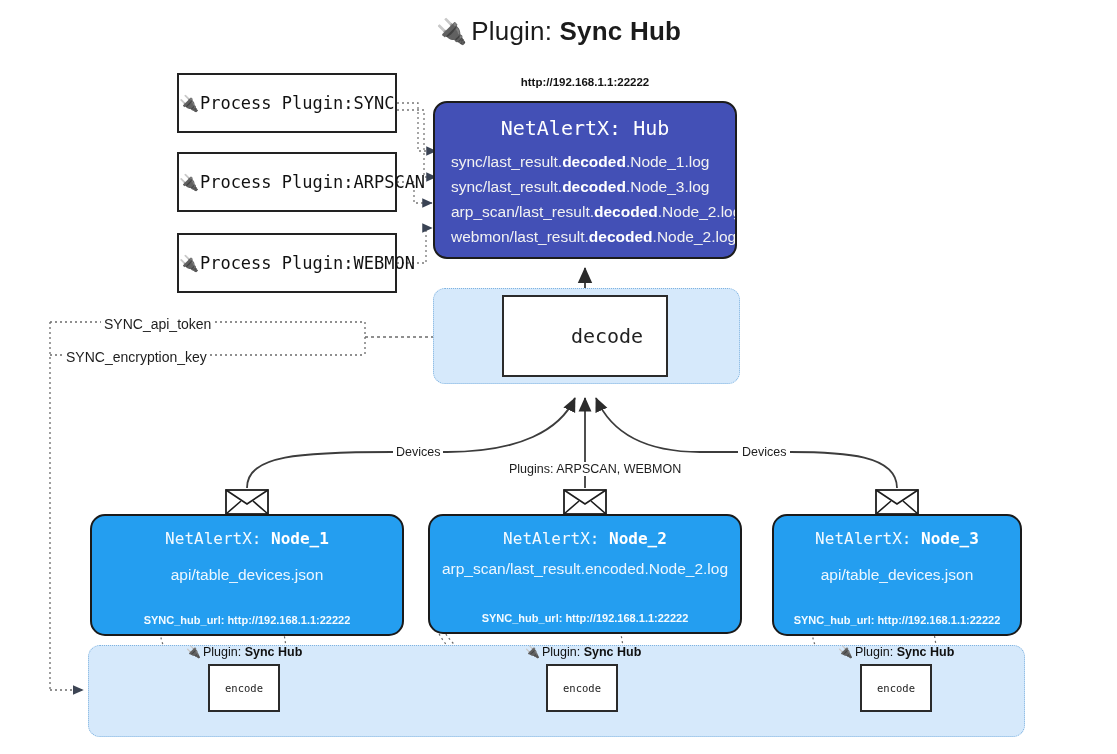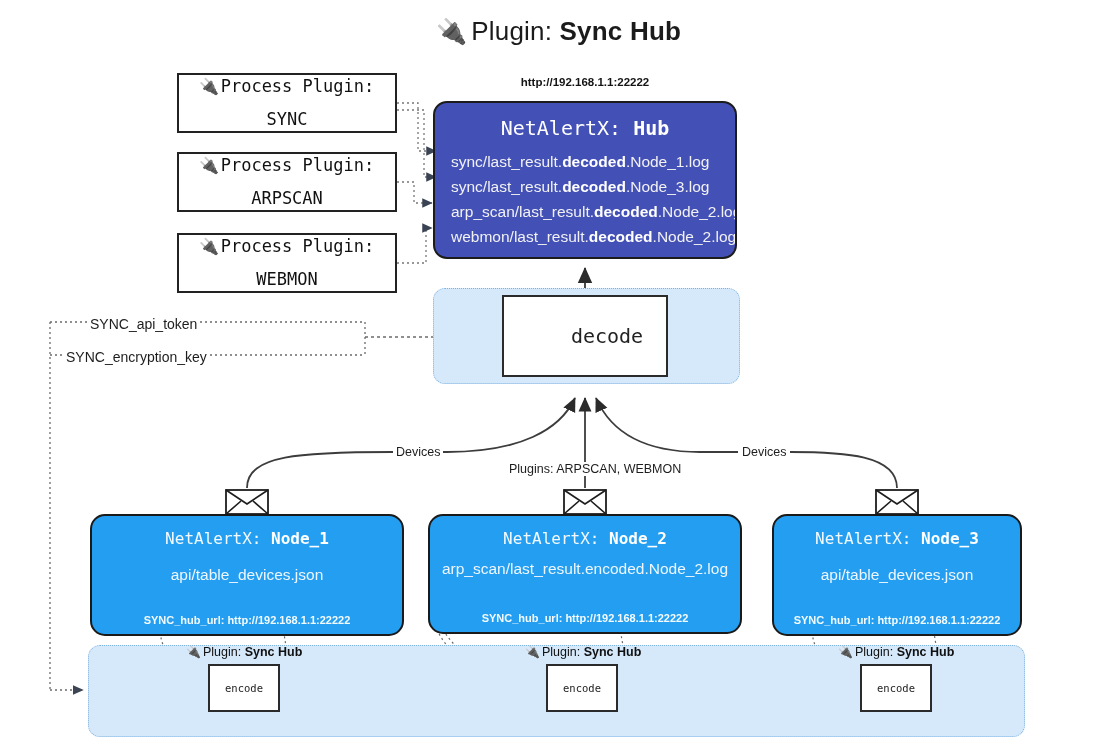--- a/index.html
+++ b/index.html
@@ -13,36 +13,36 @@
     font-size:26px;color:#1b1b1b;letter-spacing:.2px;
   }
   .title .plug{font-size:25px;margin-right:4px;}
   .title b{font-weight:bold;}
 
   
   .pbox{
     position:absolute;box-sizing:border-box;background:#fff;border:2px solid #222;
     font-family:"DejaVu Sans Mono","Liberation Mono",monospace;
     font-size:17px;color:#111;text-align:center;
-    display:flex;flex-direction:column;align-items:center;justify-content:space-between;
+    display:flex;flex-direction:row;align-items:center;justify-content:flex-start;
     line-height:1.35;
   }
   .pbox .l1{white-space:nowrap;}
   .pbox .l1 .plug{font-family:"DejaVu Sans",sans-serif;font-size:16px;margin-right:1px;}
 
   
   .hub{
     position:absolute;box-sizing:border-box;background:#4350b6;border:2.5px solid #1c1c1c;
     border-radius:14px;color:#fff;overflow:hidden;
   }
   .hub .htitle{
     font-family:"DejaVu Sans Mono","Liberation Mono",monospace;
     font-size:20px;text-align:center;margin-top:13px;color:#fff;
   }
-  .hub .htitle b{font-weight:bold;}
+  .hub .htitle b{font-weight:normal;}
   .hub .logs{margin-top:9px;padding-left:16px;}
   .hub .logline{font-size:15.5px;color:#f2f2f2;line-height:1.62;white-space:nowrap;}
   .hub .logline b{font-weight:bold;color:#fff;}
   .huburl{
     position:absolute;font-size:11.5px;font-weight:bold;color:#141414;
     text-align:center;white-space:nowrap;
   }
 
   
   .zone{
@@ -189,21 +189,21 @@
       <div class="logline"><span>sync/last_result.</span><b>decoded</b><span>.Node_1.log</span></div>
       <div class="logline"><span>sync/last_result.</span><b>decoded</b><span>.Node_3.log</span></div>
       <div class="logline"><span>arp_scan/last_result.</span><b>decoded</b><span>.Node_2.log</span></div>
       <div class="logline"><span>webmon/last_result.</span><b>decoded</b><span>.Node_2.log</span></div>
     </div>
   </div>
 
   <div class="zone" style="left:433px;top:288px;width:307px;height:96px;"></div>
   <div class="wbox decode" style="left:502px;top:295px;width:166px;height:82px;padding-left:44px;">decode</div>
 
-  <div class="elabel big" style="left:87px;top:316px;">SYNC_api_token</div>
+  <div class="elabel big" style="left:101px;top:316px;">SYNC_api_token</div>
   <div class="elabel big" style="left:63px;top:349px;">SYNC_encryption_key</div>
 
   <div class="elabel" style="left:393px;top:445px;">Devices</div>
   <div class="elabel" style="left:739px;top:445px;">Devices</div>
   <div class="elabel" style="left:506px;top:462px;">Plugins: ARPSCAN, WEBMON</div>
 
   <svg class="env" style="left:225px;top:489px;" width="44" height="26" viewBox="0 0 44 26">
     <rect x="1" y="1" width="42" height="24" fill="#fff" stroke="#1d1d1d" stroke-width="1.8"></rect>
     <path d="M1,1 L22,15 L43,1" fill="none" stroke="#1d1d1d" stroke-width="1.6"></path>
     <path d="M1,25 L16,12 M43,25 L28,12" fill="none" stroke="#1d1d1d" stroke-width="1.6"></path>

